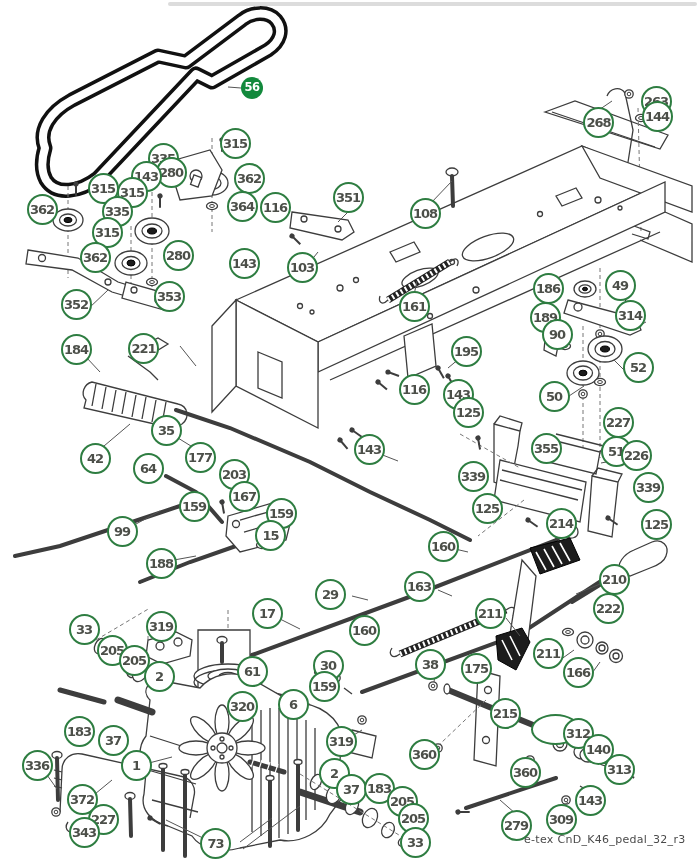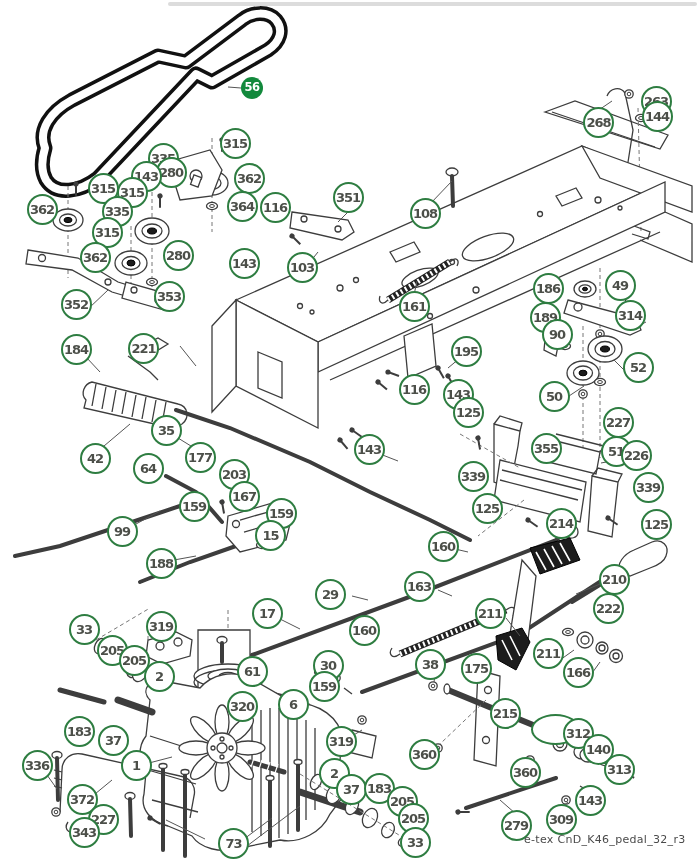--- a/index.html
+++ b/index.html
@@ -453,21 +453,21 @@
       <div class="callout" style="left: 592.5px; top: 592.5px;">222</div>
       <div class="callout" style="left: 532.5px; top: 637.5px;">211</div>
       <div class="callout" style="left: 562.5px; top: 656.5px;">166</div>
       <div class="callout" style="left: 63.5px; top: 715.5px;">183</div>
       <div class="callout" style="left: 97.5px; top: 724.5px;">37</div>
       <div class="callout" style="left: 120.5px; top: 749.5px;">1</div>
       <div class="callout" style="left: 21.5px; top: 749.5px;">336</div>
       <div class="callout" style="left: 66.5px; top: 783.5px;">372</div>
       <div class="callout" style="left: 87.5px; top: 803.5px;">227</div>
       <div class="callout" style="left: 68.5px; top: 816.5px;">343</div>
-      <div class="callout" style="left: 218px; top: 827.5px;">73</div>
+      <div class="callout" style="left: 200px; top: 827.5px;">73</div>
       <div class="callout" style="left: 325.5px; top: 725.5px;">319</div>
       <div class="callout" style="left: 318.5px; top: 757.5px;">2</div>
       <div class="callout" style="left: 335.5px; top: 773.5px;">37</div>
       <div class="callout" style="left: 363.5px; top: 772.5px;">183</div>
       <div class="callout" style="left: 386.5px; top: 785.5px;">205</div>
       <div class="callout" style="left: 397.5px; top: 802.5px;">205</div>
       <div class="callout" style="left: 399.5px; top: 826.5px;">33</div>
       <div class="callout" style="left: 408.5px; top: 738.5px;">360</div>
       <div class="callout" style="left: 509.5px; top: 756.5px;">360</div>
       <div class="callout" style="left: 531px; top: 713.5px; padding-left: 45px;">311</div>

